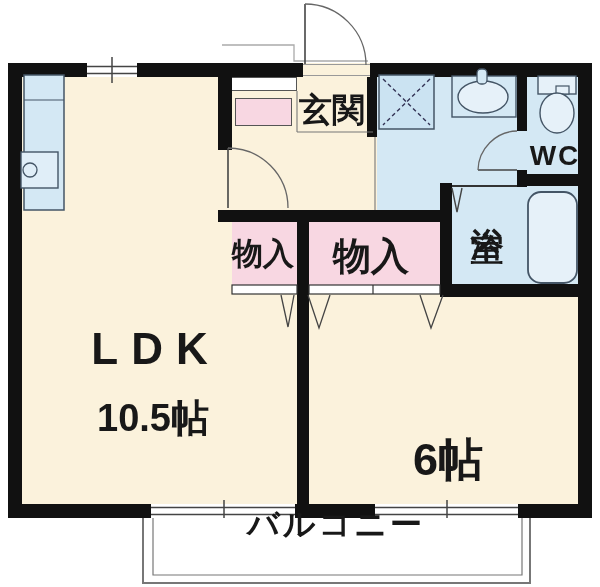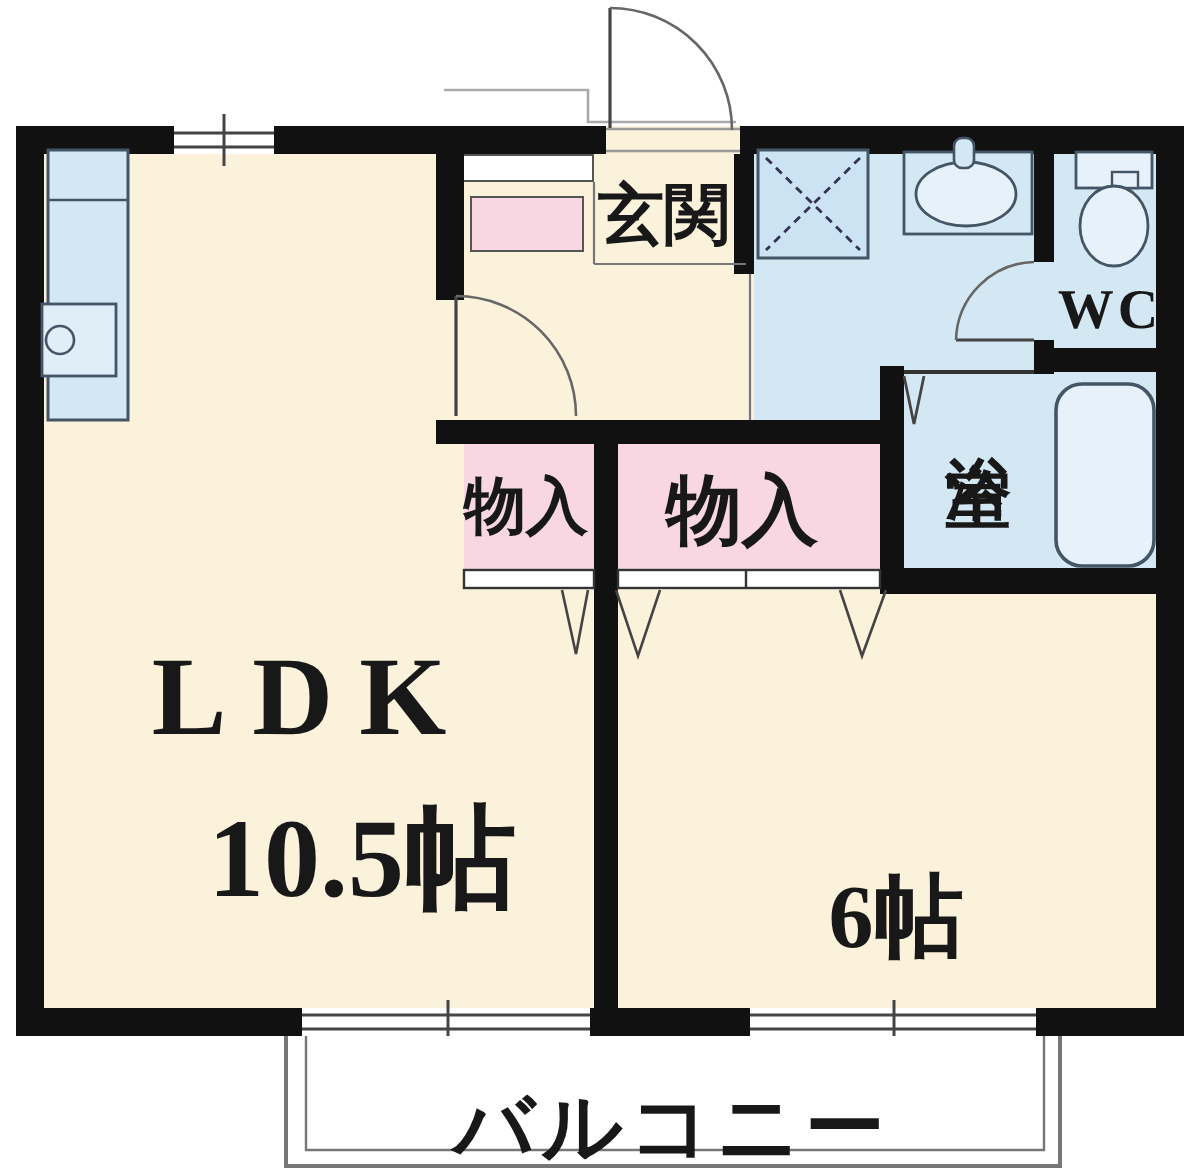--- a/index.html
+++ b/index.html
@@ -1,17 +1,17 @@
 <!DOCTYPE html>
 <html><head>
 <meta charset="utf-8">
 <style>
   html,body{margin:0;padding:0;background:#fff;}
   #plan{position:relative;width:600px;height:587px;background:#fff;overflow:hidden;
-        font-family:Liberation Serif, serif;color:#151515;}
+        font-family:Liberation Sans, sans-serif;color:#151515;}
   .fill{position:absolute;}
   .w{position:absolute;background:#111;}
   .lbl{position:absolute;transform:translate(-50%,-50%);white-space:nowrap;
        font-weight:600;color:#181818;line-height:1;}
   .vlbl{position:absolute;writing-mode:vertical-rl;text-orientation:upright;
         font-weight:600;color:#181818;line-height:1;letter-spacing:3px;}
   svg{position:absolute;left:0;top:0;}
   .box{position:absolute;box-sizing:border-box;}
 </style>
 </head>
@@ -133,17 +133,17 @@
       <path d="M143 518 V583 H530 V518" fill="none" stroke="#777" stroke-width="2"></path>
       <path d="M153 518 V575 H522 V518" fill="none" stroke="#777" stroke-width="1.2"></path>
     </g>
   </svg>
 
   <div class="lbl" style="left:332px;top:109px;font-size:33px;">玄関</div>
   <div class="lbl" style="left:555px;top:156px;font-size:28px;letter-spacing:2px;font-weight:700;">WC</div>
   <div class="vlbl" style="left:471px;top:201px;font-size:33px;">浴室</div>
   <div class="lbl" style="left:263px;top:253px;font-size:31px;">物入</div>
   <div class="lbl" style="left:371px;top:256px;font-size:38px;">物入</div>
-  <div class="lbl" style="left:156px;top:349px;font-size:56px;letter-spacing:13px;">LDK</div>
-  <div class="lbl" style="left:153px;top:430px;font-size:56px;margin-left:28px;">10.5帖</div>
+  <div class="lbl" style="left:156px;top:349px;font-size:44px;letter-spacing:13px;">LDK</div>
+  <div class="lbl" style="left:153px;top:418px;font-size:38px;">10.5帖</div>
   <div class="lbl" style="left:448px;top:443px;font-size:45px;margin-top:16px;">6帖</div>
-  <div class="lbl" style="left:336px;top:564px;font-size:40px;letter-spacing:3px;">バルコニー</div>
+  <div class="lbl" style="left:336px;top:524px;font-size:32px;letter-spacing:3px;">バルコニー</div>
 </div>
 
 </body></html>

